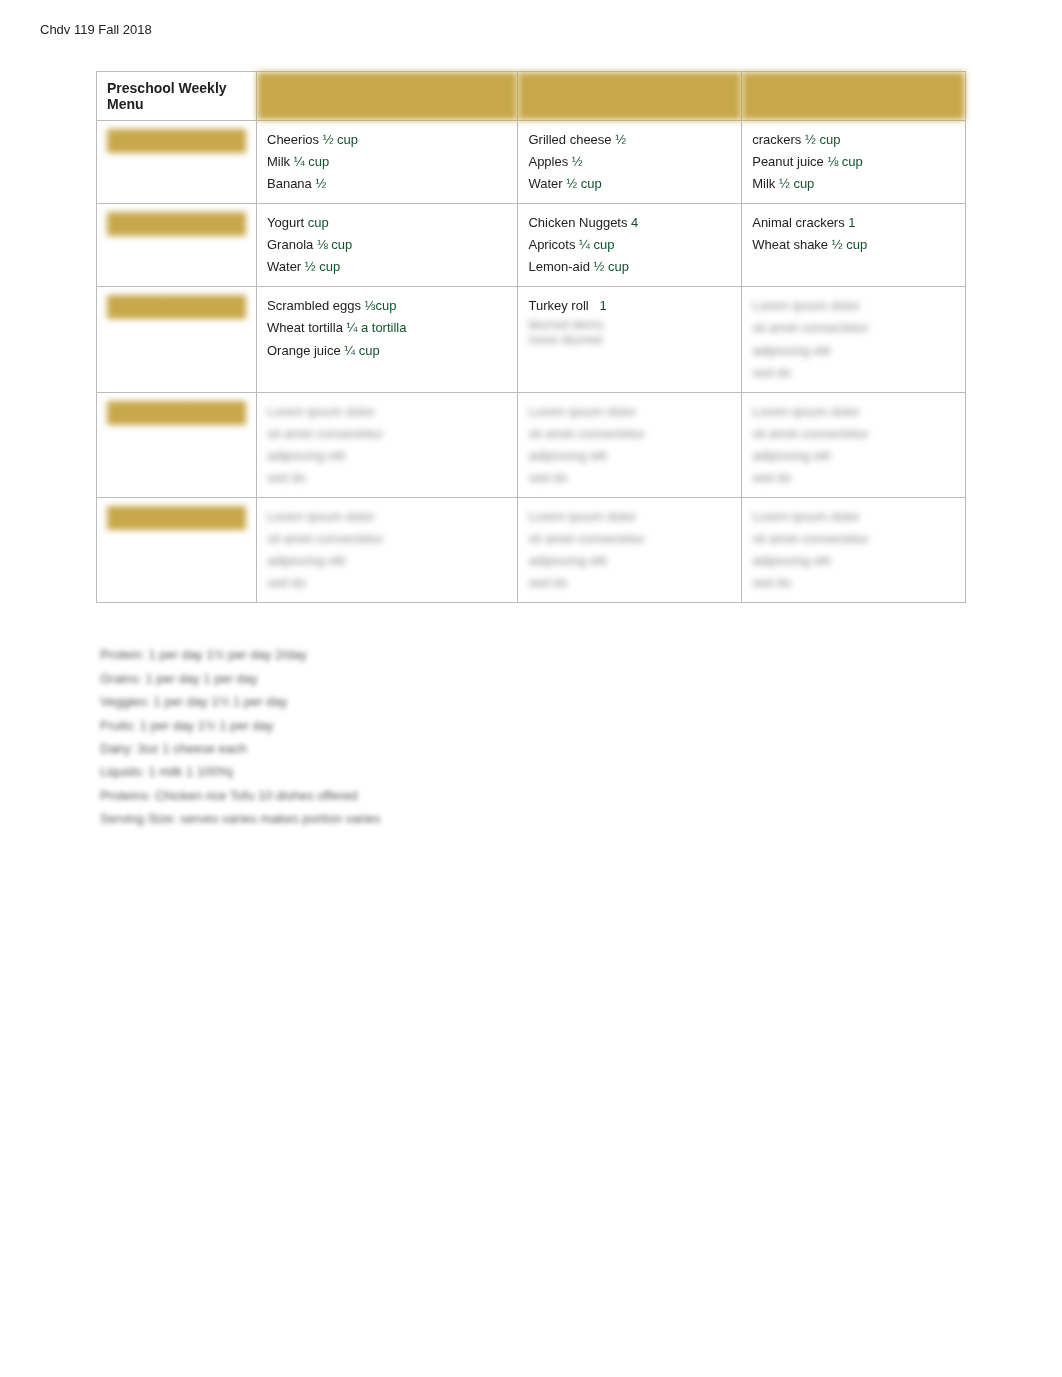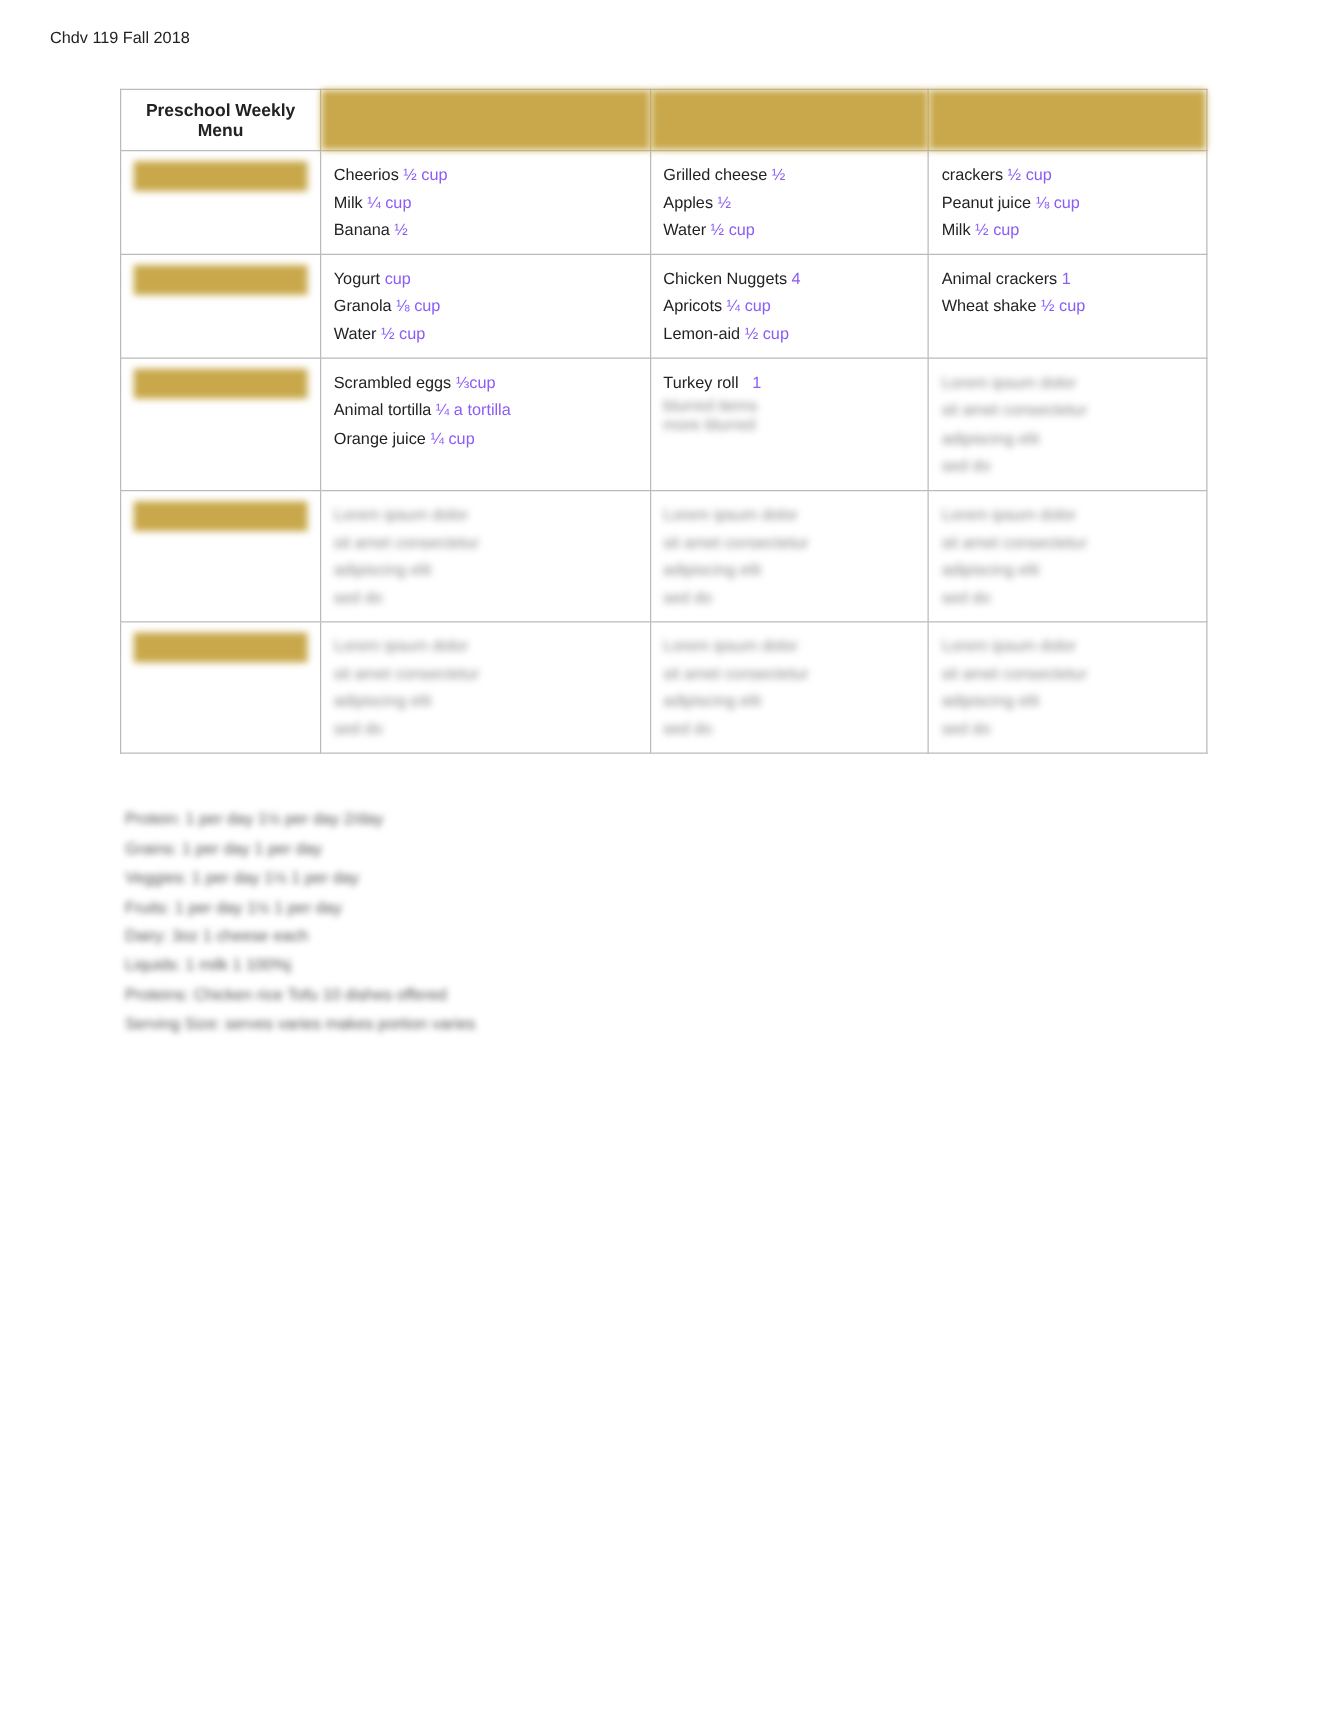--- a/index.html
+++ b/index.html
@@ -24,21 +24,21 @@
     .menu-table td, .menu-table th {
       border: 1px solid #bbb;
       padding: 8px 10px;
       vertical-align: top;
       min-width: 100px;
     }
     .menu-table .title-cell {
       background: #fff;
       font-size: 14px;
       font-weight: bold;
-      text-align: center;
+      text-align: left;
       vertical-align: middle;
       width: 160px;
     }
     .col-header {
       background: #c8a84b;
       color: #c8a84b;
       text-align: center;
       font-weight: bold;
       height: 28px;
       filter: blur(3px);
@@ -54,21 +54,21 @@
     .blurred {
       filter: blur(3px);
       color: #888;
       user-select: none;
     }
     .meal-item {
       line-height: 1.7;
       font-size: 13px;
     }
     .meal-item span.qty {
-      color: #8b5cf6;
+      color: #14532d;
     }
     .notes-section {
       margin: 10px 60px;
       line-height: 1.8;
       font-size: 13px;
     }
     .notes-section .note-line {
       filter: blur(2.5px);
       color: #555;
     }
@@ -128,21 +128,21 @@
           <div class="meal-item"><span>Animal crackers   </span><span class="qty">1</span></div>
           <div class="meal-item"><span>Wheat shake   </span><span class="qty">½ cup</span></div>
         </td>
       </tr>
       <tr>
         <td>
           <div class="meal-label">Wednesday</div>
         </td>
         <td>
           <div class="meal-item"><span>Scrambled eggs   </span><span class="qty">⅓cup</span></div>
-          <div class="meal-item"><span>Animal tortilla   </span><span class="qty">¼  a tortilla</span></div>
+          <div class="meal-item"><span>Wheat tortilla   </span><span class="qty">¼  a tortilla</span></div>
           <div class="meal-item"><span>Orange juice   </span><span class="qty">¼ cup</span></div>
         </td>
         <td>
           <div class="meal-item">Turkey roll &nbsp;&nbsp;<span class="qty">1</span></div>
           <div class="blurred">blurred items<br>more blurred</div>
         </td>
         <td>
           <div class="blurred meal-item">Lorem ipsum dolor<br>sit amet consectetur<br>adipiscing elit<br>sed do</div>
         </td>
       </tr>

